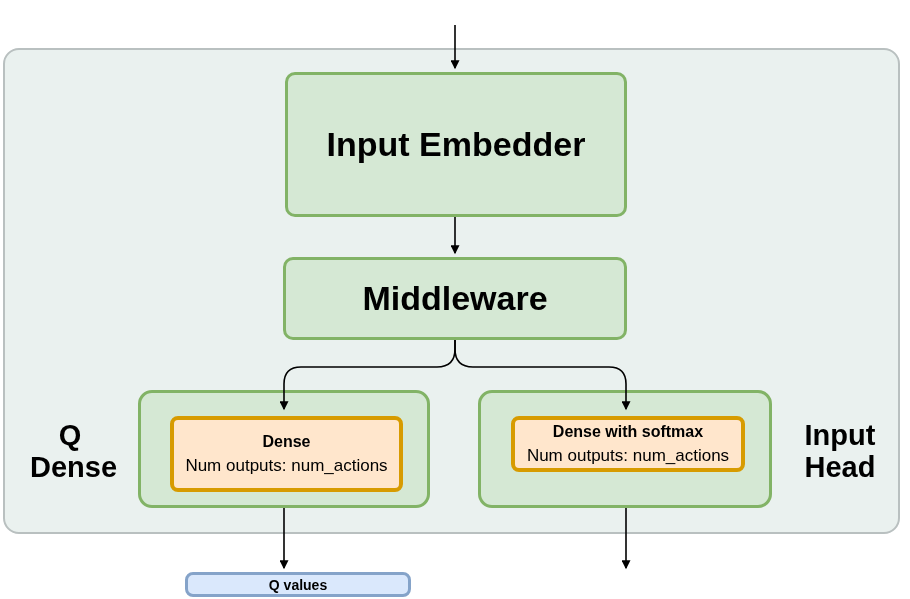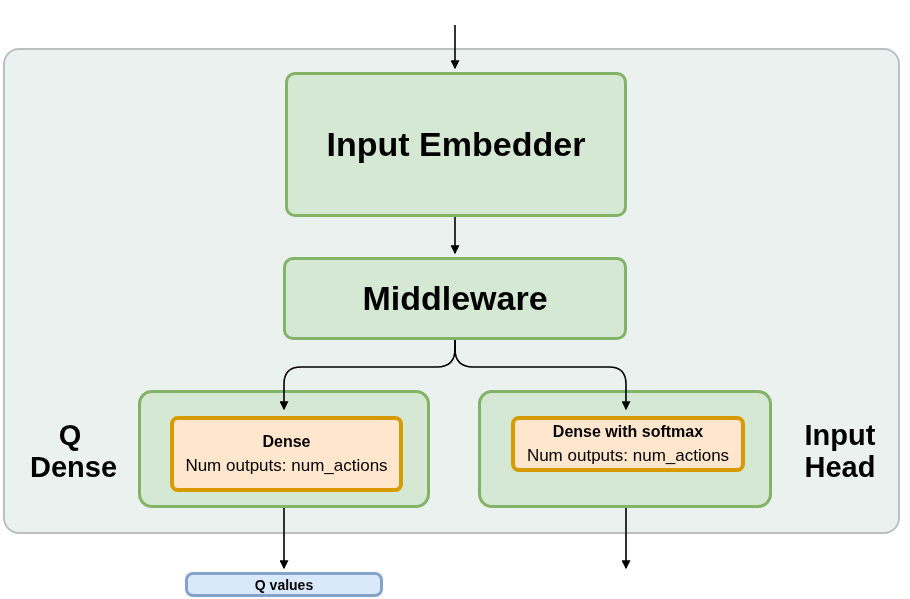--- a/index.html
+++ b/index.html
@@ -82,21 +82,21 @@
   .side-label {
     position: absolute;
     font-weight: bold;
     font-size: 29px;
     line-height: 1.1;
     text-align: center;
   }
   .q-head-label      { left: 30px;  top: 420px; width: 80px;  }
   .policy-head-label { left: 778px; top: 420px; width: 124px; }
 
-  .node-q-values            { left: 185px; top: 572px; width: 198px; height: 25px; }
+  .node-q-values            { left: 185px; top: 572px; width: 226px; height: 25px; }
   .node-action-probabilities{ left: 527px; top: 572px; width: 198px; height: 25px; }
 
   .overlay {
     position: absolute;
     left: 0; top: 0;
     width: 910px; height: 599px;
     pointer-events: none;
   }
   .connector {
     stroke: var(--arrow, #000000);

